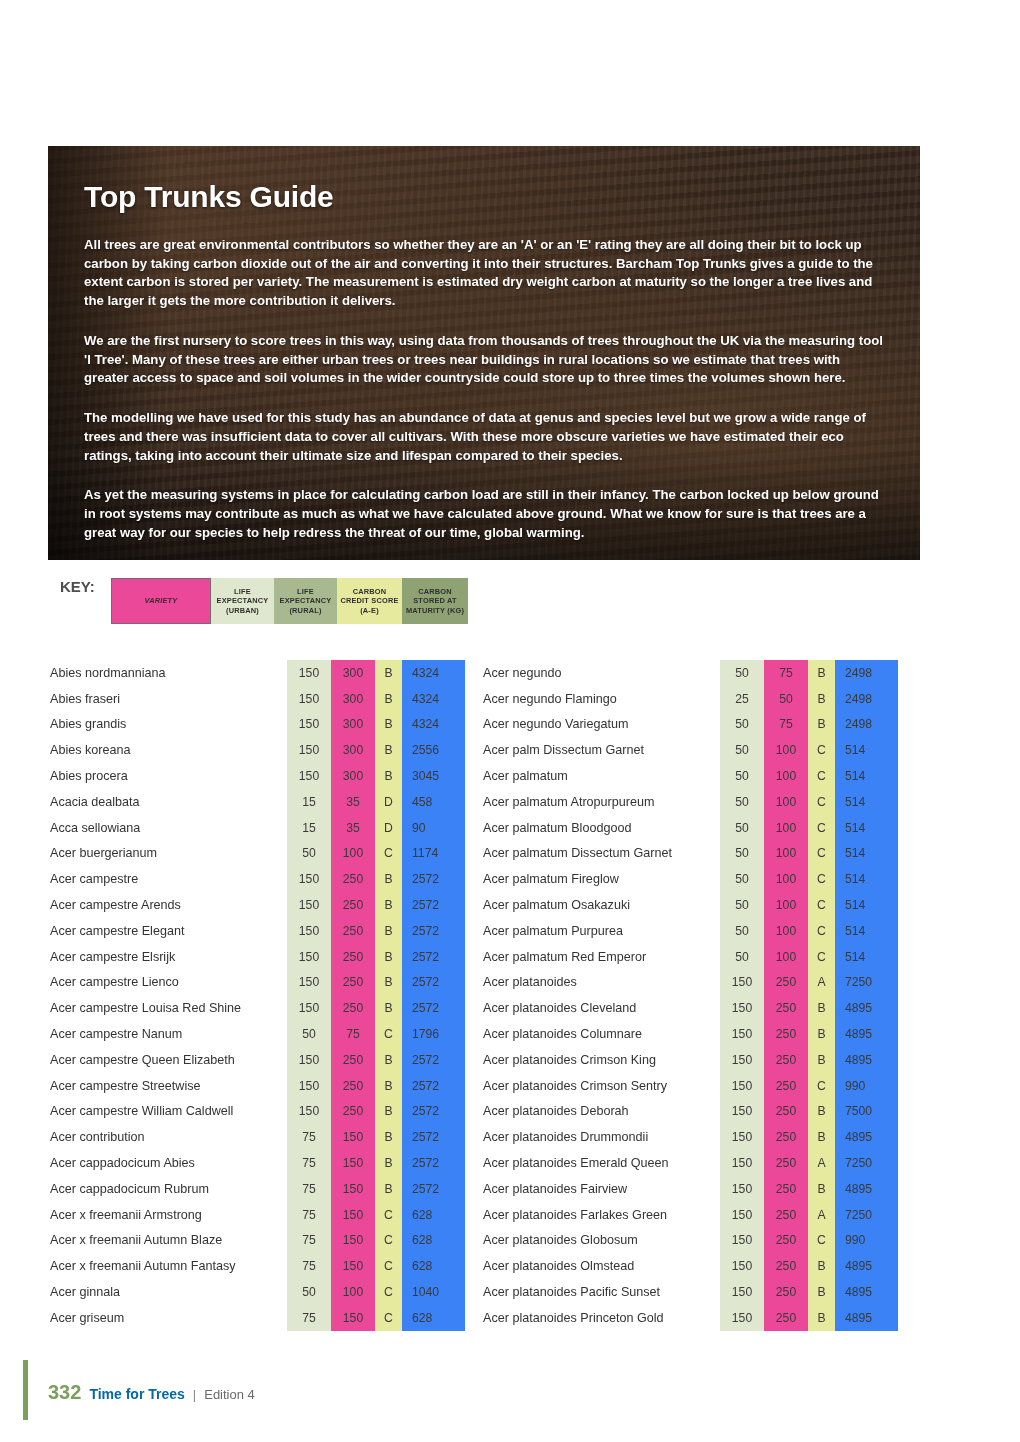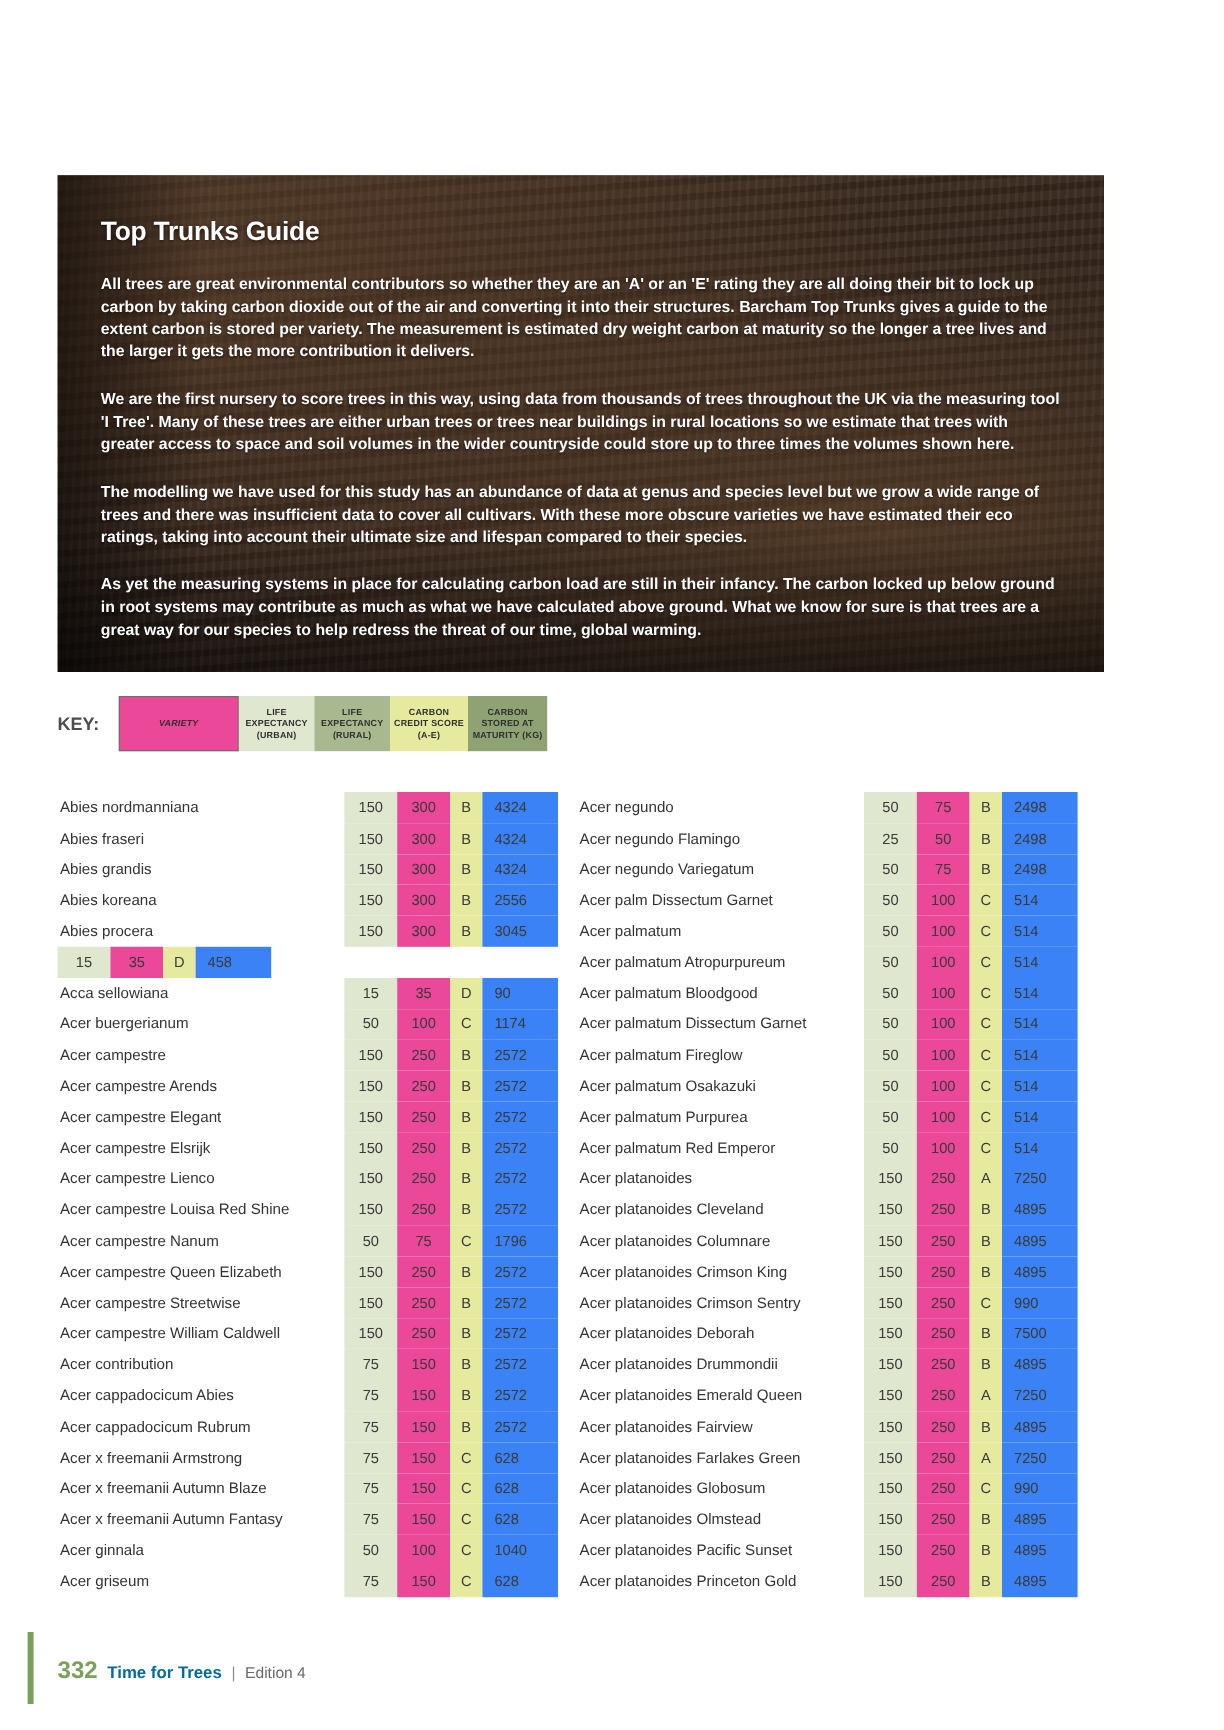--- a/index.html
+++ b/index.html
@@ -54,42 +54,41 @@
   }
   .hero-shade-bottom {
     position: absolute;
     left: 0; bottom: 0; width: 100%; height: 110px;
     background: linear-gradient(0deg, rgba(0,0,0,0.45), rgba(0,0,0,0));
     pointer-events: none;
   }
   .hero-inner { position: relative; z-index: 2; }
   .hero h1 {
     margin: 0 0 22px 0;
-    font-size: 22px;
+    font-size: 30px;
     font-weight: bold;
     letter-spacing: -0.2px;
     text-shadow: 0 1px 3px rgba(0,0,0,0.6);
   }
   .hero p {
     margin: 0 0 21px 0;
     font-size: 13.2px;
     line-height: 1.42;
     font-weight: bold;
     text-shadow: 0 1px 2px rgba(0,0,0,0.55);
     max-width: 812px;
   }
   
   .key-row {
     position: absolute;
-    left: 48px;
+    left: 60px;
     top: 578px;
     width: 872px;
     height: 50px;
     display: flex;
-    align-items: center;
   }
   .key-label {
     font-size: 15px;
     font-weight: bold;
     color: #4d4d4d;
     width: 51px;
   }
   .key-cells {
     display: flex;
     height: 46px;
@@ -245,20 +244,21 @@
           <div class="t-cell c-stored">2556</div>
         </div>
         <div class="trow">
           <div class="t-name">Abies procera</div>
           <div class="t-cell c-urban">150</div>
           <div class="t-cell c-rural">300</div>
           <div class="t-cell c-score">B</div>
           <div class="t-cell c-stored">3045</div>
         </div>
         <div class="trow">
+          <div class="t-name">Acacia dealbata</div>
           <div class="t-cell c-urban">15</div>
           <div class="t-cell c-rural">35</div>
           <div class="t-cell c-score">D</div>
           <div class="t-cell c-stored">458</div>
         </div>
         <div class="trow">
           <div class="t-name">Acca sellowiana</div>
           <div class="t-cell c-urban">15</div>
           <div class="t-cell c-rural">35</div>
           <div class="t-cell c-score">D</div>

